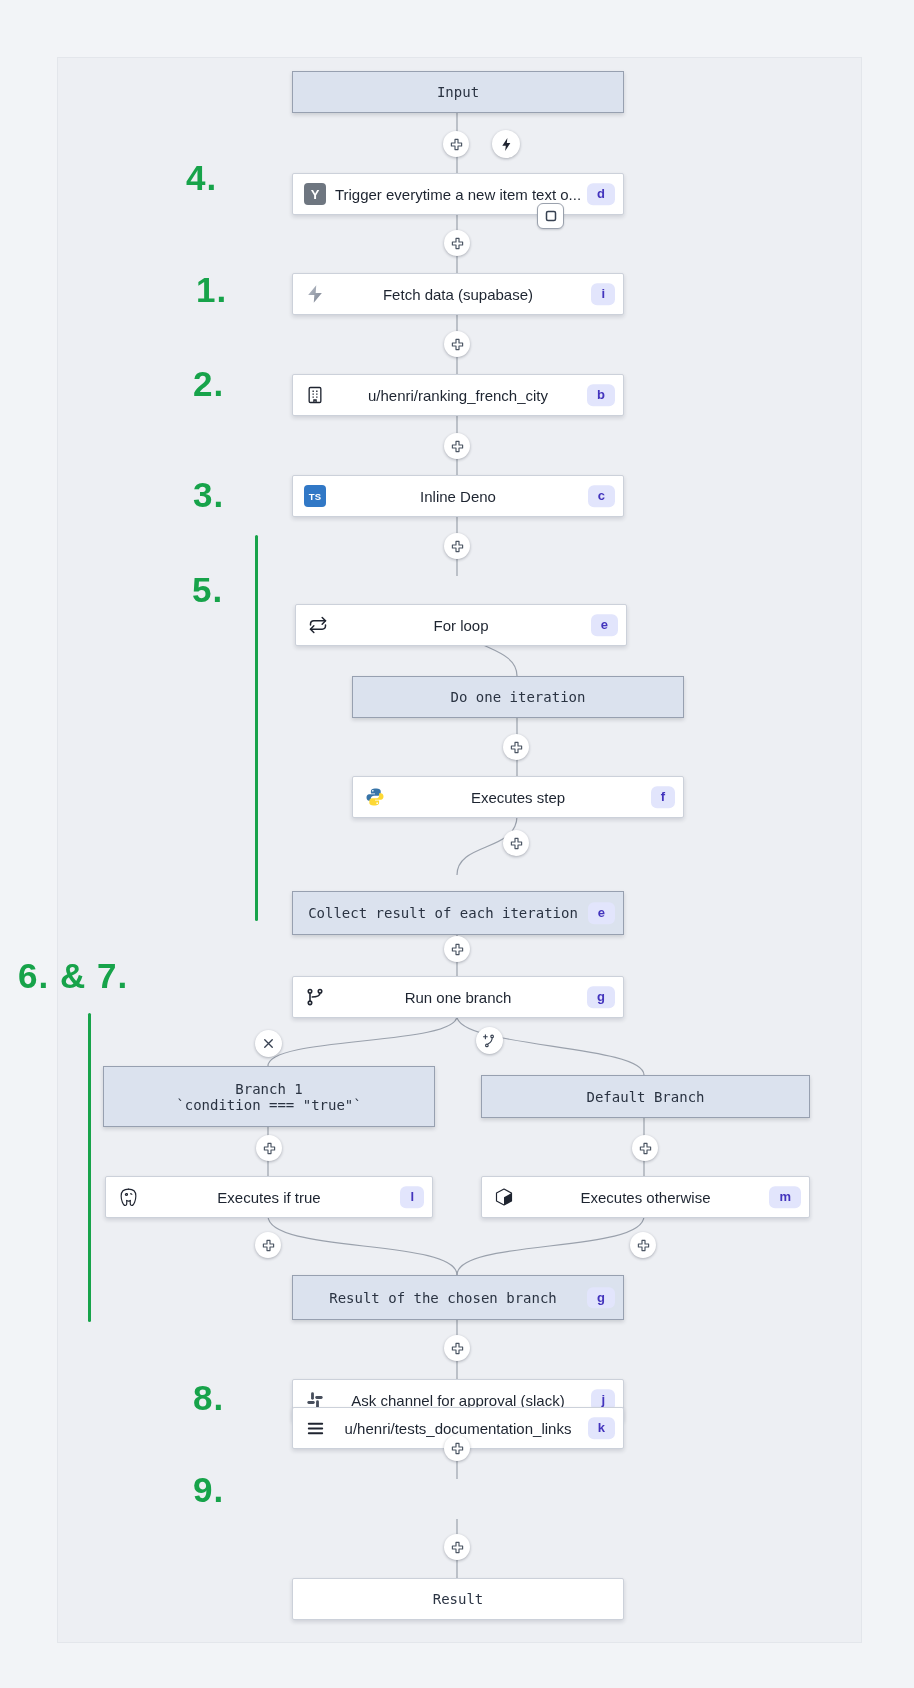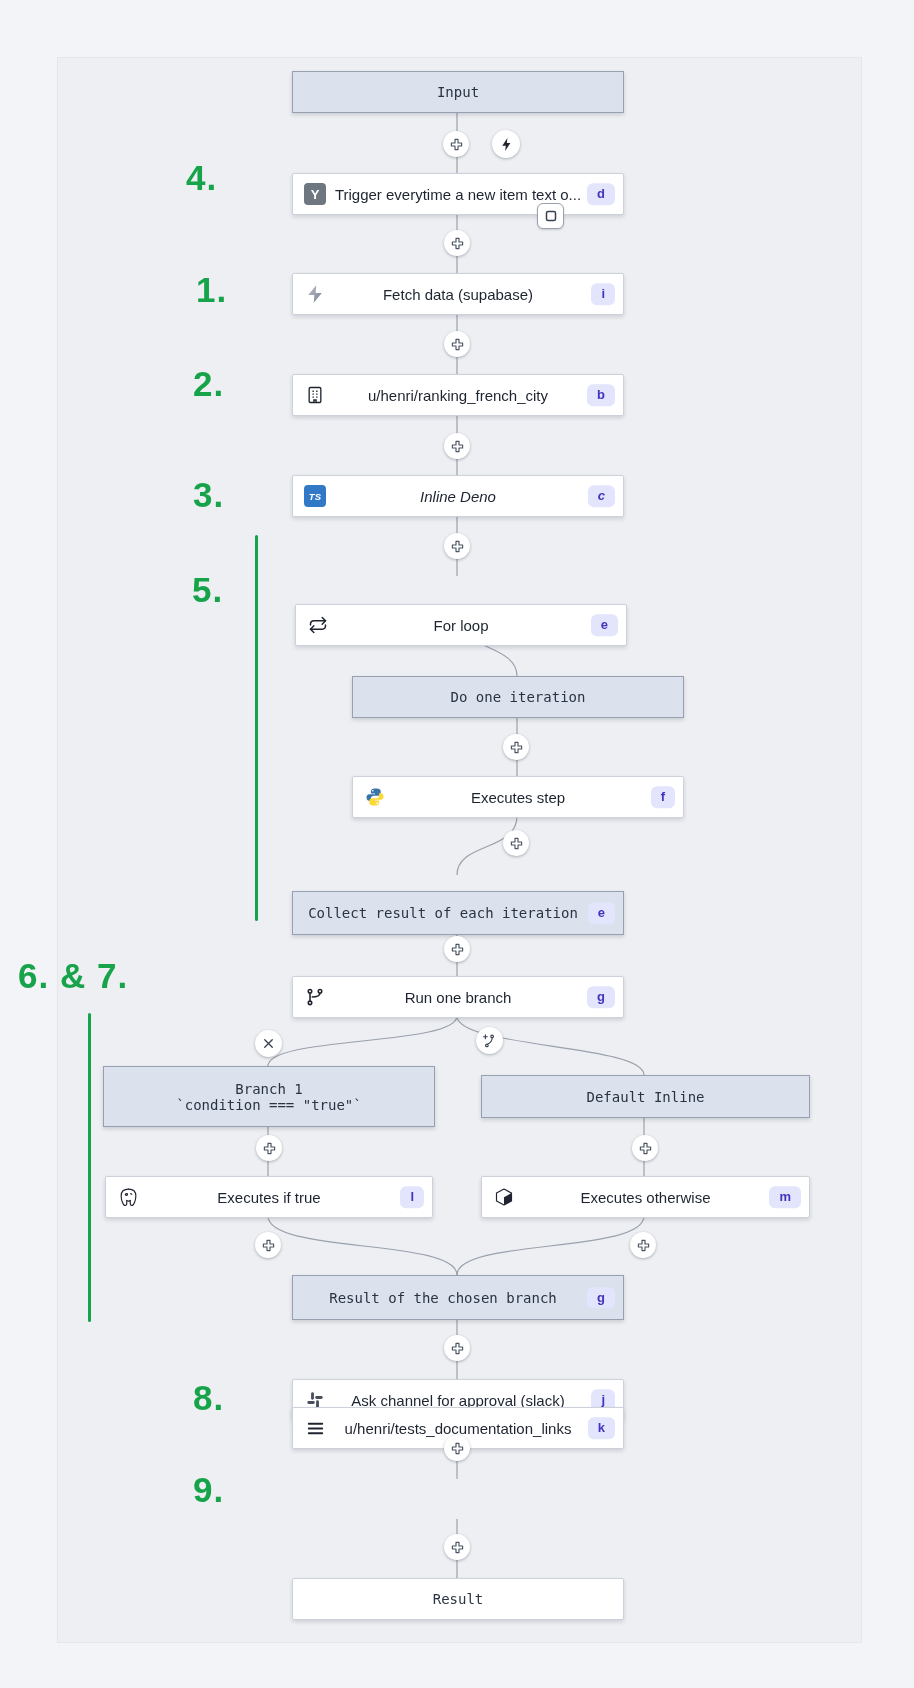--- a/index.html
+++ b/index.html
@@ -109,21 +109,21 @@
   <span class="node-icon">
     <svg width="20" height="20" viewBox="0 0 24 24" fill="none" stroke="#1f2430" stroke-width="1.6">
       <rect x="5" y="3" width="14" height="18" rx="1.5"></rect>
       <path d="M9 7.5h1.6M13.4 7.5H15M9 11h1.6M13.4 11H15M9 14.5h1.6M13.4 14.5H15M10.7 21v-3h2.6v3"></path>
     </svg>
   </span>
   <span class="lbl">u/henri/ranking_french_city</span>
   <span class="badge">b</span>
 </div>
 
-<div class="node" style="left:292px;top:475px;width:330px;font-style:italic;">
+<div class="node" style="left:292px;top:475px;width:330px;">
   <span class="node-icon ts-icon">TS</span>
   <span class="lbl">Inline Deno</span>
   <span class="badge">c</span>
 </div>
 
 <div class="node" style="left:295px;top:576px;width:330px;margin-top:28px;">
   <span class="node-icon">
     <svg width="20" height="20" viewBox="0 0 24 24" fill="none" stroke="#1f2430" stroke-width="1.8" stroke-linecap="round" stroke-linejoin="round">
       <path d="M17 3l4 4-4 4"></path>
         <path d="M3 12v-1a4 4 0 0 1 4-4h14"></path>
@@ -184,21 +184,21 @@
       <path d="M13.5 6.5c0 5-3 6.5-5.5 8"></path>
   </svg>
 </div>
 
 <div class="vnode" style="left:103px;top:1066px;width:330px;height:59px;">
   <span class="mono">Branch 1</span>
   <span class="mono">`condition === "true"`</span>
 </div>
 
 <div class="vnode" style="left:481px;top:1075px;width:327px;height:41px;">
-  <span class="mono">Default Inline</span>
+  <span class="mono">Default Branch</span>
 </div>
 
 <div class="node" style="left:105px;top:1176px;width:326px;">
   <span class="node-icon">
     <svg width="21" height="21" viewBox="0 0 24 24" fill="none" stroke="#1f2430" stroke-width="1.3" stroke-linecap="round">
       <path d="M12 2.5c-5.5 0-8.4 3-8.4 7.7 0 4.6 2.2 11 4.6 11 1.3 0 1.8-1 1.8-2.5v-3.3"></path>
       <path d="M12 2.5c5.5 0 8.4 3 8.4 7.7 0 4.6-2.2 11-4.6 11-1.3 0-1.8-1-1.8-2.5v-3.3"></path>
       <path d="M10 15.4c.6.5 1.4.8 2 .8.7 0 1.5-.3 2-.8"></path>
       <path d="M8.5 8.2c.3-.5 1-.8 1.6-.6.6.2.9.8.7 1.3-.2.5-.9.8-1.5.6-.6-.2-1-.8-.8-1.3z"></path>
       <path d="M15.8 8.4c-.2-.5-.9-.8-1.5-.6"></path>

